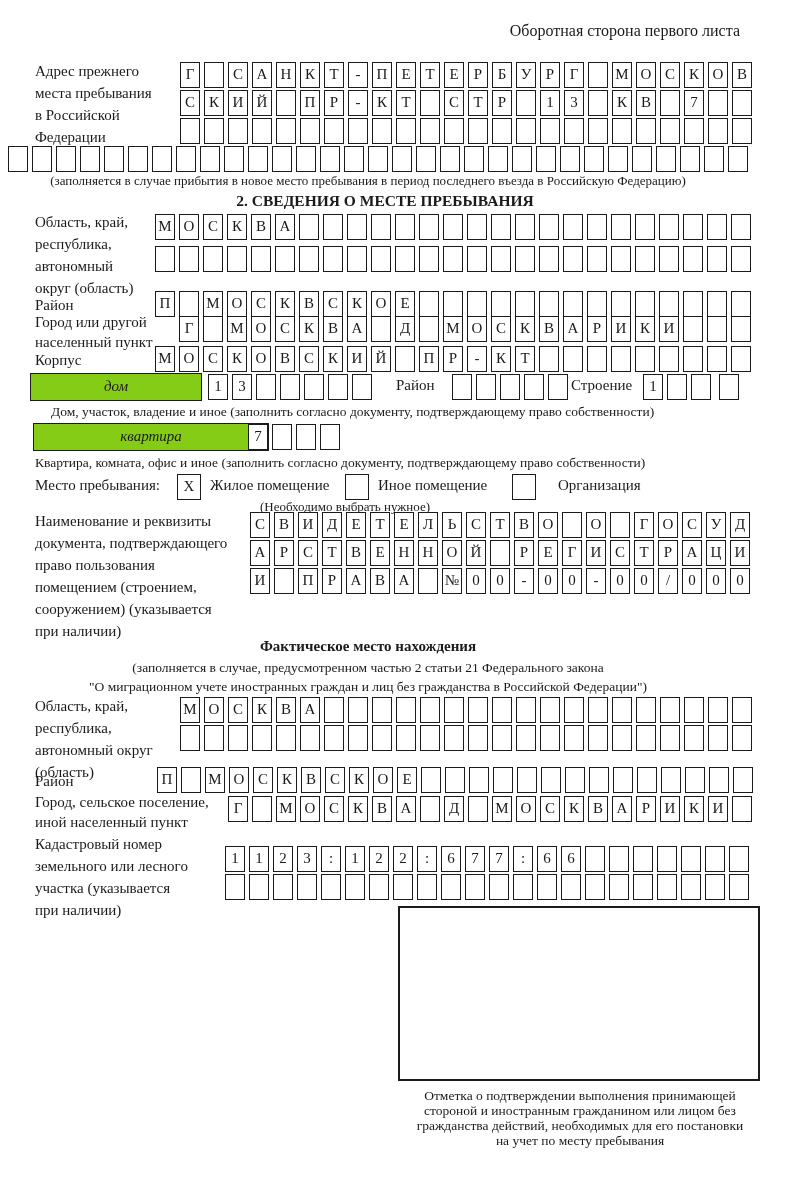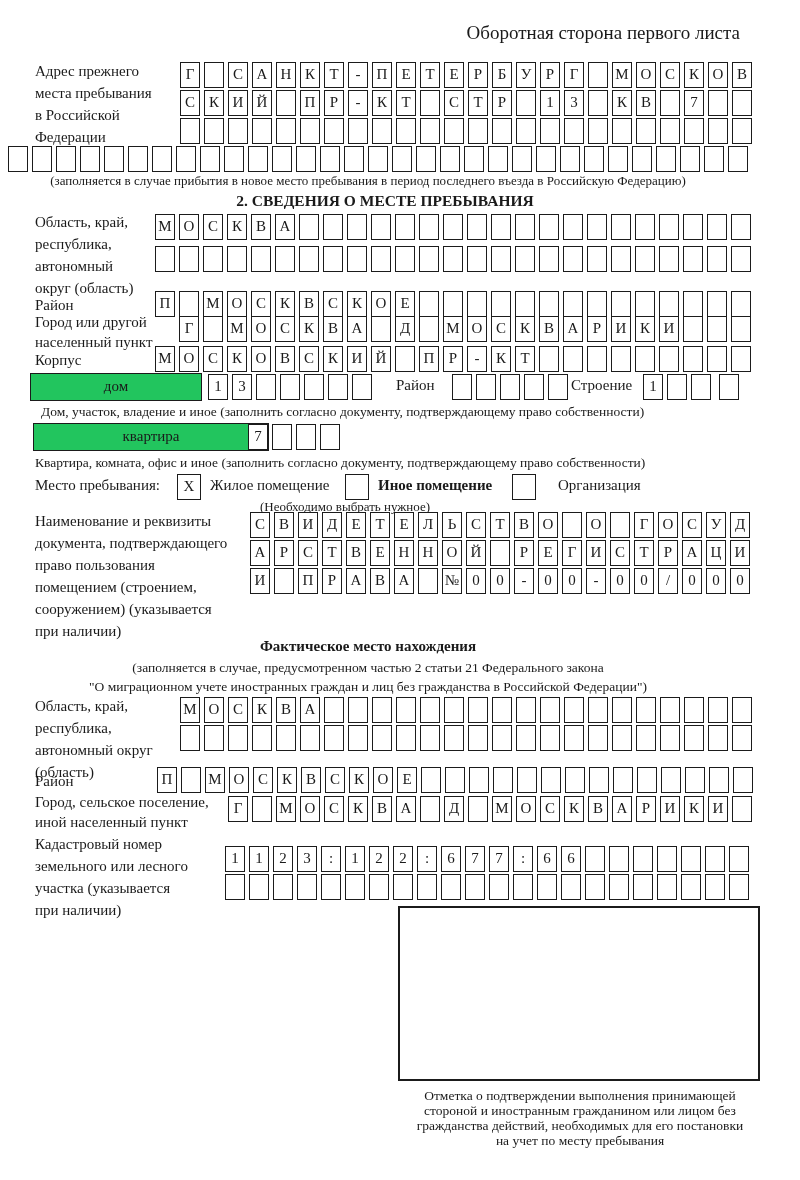--- a/index.html
+++ b/index.html
@@ -10,31 +10,31 @@
   .label-t{font-size:15px;line-height:20px;white-space:pre-line;}
   .cap{font-size:13px;}
   .cap2{font-size:13.5px;}
   .center{left:0;width:736px;text-align:center;}
   .bold{font-weight:bold;}
   .cellrow{white-space:nowrap;height:26px;}
   .cell{display:inline-block;box-sizing:border-box;width:20px;height:26px;
         border:1.6px solid #1b1b1b;margin-right:4px;text-align:center;
         line-height:23px;font-size:15px;vertical-align:top;background:#fff;}
   .wbox{box-sizing:border-box;border:1.6px solid #1b1b1b;height:28px;
-        text-align:center;font-size:15px;line-height:25px;background:#22c55e;}
+        text-align:center;font-size:15px;line-height:25px;background:#84cc16;font-style:italic;}
   .chk{display:inline-block;box-sizing:border-box;width:24px;height:26px;
        border:1.6px solid #1b1b1b;text-align:center;line-height:23px;
        font-size:15px;background:#fff;}
   .bigbox{box-sizing:border-box;border:2px solid #1b1b1b;background:#fff;}
   .inline-lbl{font-size:15px;}
 </style>
 </head>
 <body>
 
-<div class="abs cap" style="top:22px;right:60px;font-size:19px;">Оборотная сторона первого листа</div>
+<div class="abs cap" style="top:22px;right:60px;font-size:16px;">Оборотная сторона первого листа</div>
 
 <div class="abs label" style="left:35px;top:60px;width:145px;">Адрес прежнего
 места пребывания
 в Российской
 Федерации</div>
 <div class="abs cellrow" style="left:180px;top:62px;"><span class="cell">Г</span><span class="cell"></span><span class="cell">С</span><span class="cell">А</span><span class="cell">Н</span><span class="cell">К</span><span class="cell">Т</span><span class="cell">-</span><span class="cell">П</span><span class="cell">Е</span><span class="cell">Т</span><span class="cell">Е</span><span class="cell">Р</span><span class="cell">Б</span><span class="cell">У</span><span class="cell">Р</span><span class="cell">Г</span><span class="cell"></span><span class="cell">М</span><span class="cell">О</span><span class="cell">С</span><span class="cell">К</span><span class="cell">О</span><span class="cell">В</span></div>
 <div class="abs cellrow" style="left:180px;top:90px;"><span class="cell">С</span><span class="cell">К</span><span class="cell">И</span><span class="cell">Й</span><span class="cell"></span><span class="cell">П</span><span class="cell">Р</span><span class="cell">-</span><span class="cell">К</span><span class="cell">Т</span><span class="cell"></span><span class="cell">С</span><span class="cell">Т</span><span class="cell">Р</span><span class="cell"></span><span class="cell">1</span><span class="cell">3</span><span class="cell"></span><span class="cell">К</span><span class="cell">В</span><span class="cell"></span><span class="cell">7</span><span class="cell"></span><span class="cell"></span></div>
 <div class="abs cellrow" style="left:180px;top:118px;"><span class="cell"></span><span class="cell"></span><span class="cell"></span><span class="cell"></span><span class="cell"></span><span class="cell"></span><span class="cell"></span><span class="cell"></span><span class="cell"></span><span class="cell"></span><span class="cell"></span><span class="cell"></span><span class="cell"></span><span class="cell"></span><span class="cell"></span><span class="cell"></span><span class="cell"></span><span class="cell"></span><span class="cell"></span><span class="cell"></span><span class="cell"></span><span class="cell"></span><span class="cell"></span><span class="cell"></span></div>
 <div class="abs cellrow" style="left:8px;top:146px;"><span class="cell"></span><span class="cell"></span><span class="cell"></span><span class="cell"></span><span class="cell"></span><span class="cell"></span><span class="cell"></span><span class="cell"></span><span class="cell"></span><span class="cell"></span><span class="cell"></span><span class="cell"></span><span class="cell"></span><span class="cell"></span><span class="cell"></span><span class="cell"></span><span class="cell"></span><span class="cell"></span><span class="cell"></span><span class="cell"></span><span class="cell"></span><span class="cell"></span><span class="cell"></span><span class="cell"></span><span class="cell"></span><span class="cell"></span><span class="cell"></span><span class="cell"></span><span class="cell"></span><span class="cell"></span><span class="cell"></span></div>
 <div class="abs cap center" style="top:173px;">(заполняется в случае прибытия в новое место пребывания в период последнего въезда в Российскую Федерацию)</div>
@@ -58,31 +58,31 @@
 <div class="abs label" style="left:35px;top:349px;">Корпус</div>
 <div class="abs cellrow" style="left:155px;top:346px;"><span class="cell">М</span><span class="cell">О</span><span class="cell">С</span><span class="cell">К</span><span class="cell">О</span><span class="cell">В</span><span class="cell">С</span><span class="cell">К</span><span class="cell">И</span><span class="cell">Й</span><span class="cell"></span><span class="cell">П</span><span class="cell">Р</span><span class="cell">-</span><span class="cell">К</span><span class="cell">Т</span><span class="cell"></span><span class="cell"></span><span class="cell"></span><span class="cell"></span><span class="cell"></span><span class="cell"></span><span class="cell"></span><span class="cell"></span><span class="cell"></span></div>
 
 <div class="abs wbox" style="left:30px;top:373px;width:172px;">дом</div>
 <div class="abs cellrow" style="left:208px;top:374px;"><span class="cell">1</span><span class="cell">3</span><span class="cell"></span><span class="cell"></span><span class="cell"></span><span class="cell"></span><span class="cell"></span></div>
 <div class="abs inline-lbl" style="left:396px;top:377px;">Район</div>
 <div class="abs cellrow" style="left:452px;top:374px;"><span class="cell"></span><span class="cell"></span><span class="cell"></span><span class="cell"></span><span class="cell"></span></div>
 <div class="abs inline-lbl" style="left:571px;top:377px;">Строение</div>
 <div class="abs cellrow" style="left:643px;top:374px;"><span class="cell">1</span><span class="cell"></span><span class="cell"></span></div>
 <div class="abs cellrow" style="left:719px;top:374px;"><span class="cell"></span></div>
-<div class="abs cap2" style="left:41px;top:404px;">Дом, участок, владение и иное (заполнить согласно документу, подтверждающему право собственности)</div>
+<div class="abs cap2" style="left:51px;top:404px;">Дом, участок, владение и иное (заполнить согласно документу, подтверждающему право собственности)</div>
 
 <div class="abs wbox" style="left:33px;top:423px;width:236px;">квартира</div>
 <div class="abs cellrow" style="left:248px;top:424px;"><span class="cell">7</span><span class="cell"></span><span class="cell"></span><span class="cell"></span></div>
 <div class="abs cap2" style="left:35px;top:455px;">Квартира, комната, офис и иное (заполнить согласно документу, подтверждающему право собственности)</div>
 
 <div class="abs inline-lbl" style="left:35px;top:477px;">Место пребывания:</div>
 <span class="abs chk" style="left:177px;top:474px;">X</span>
 <div class="abs inline-lbl" style="left:210px;top:477px;">Жилое помещение</div>
 <span class="abs chk" style="left:345px;top:474px;"></span>
-<div class="abs inline-lbl" style="left:378px;top:477px;font-weight:bold;">Иное помещение</div>
+<div class="abs inline-lbl" style="left:378px;top:477px;">Иное помещение</div>
 <span class="abs chk" style="left:512px;top:474px;"></span>
 <div class="abs inline-lbl" style="left:558px;top:477px;">Организация</div>
 <div class="abs cap" style="left:170px;top:499px;width:350px;text-align:center;">(Необходимо выбрать нужное)</div>
 
 <div class="abs label" style="left:35px;top:510px;width:215px;">Наименование и реквизиты
 документа, подтверждающего
 право пользования
 помещением (строением,
 сооружением) (указывается
 при наличии)</div>

